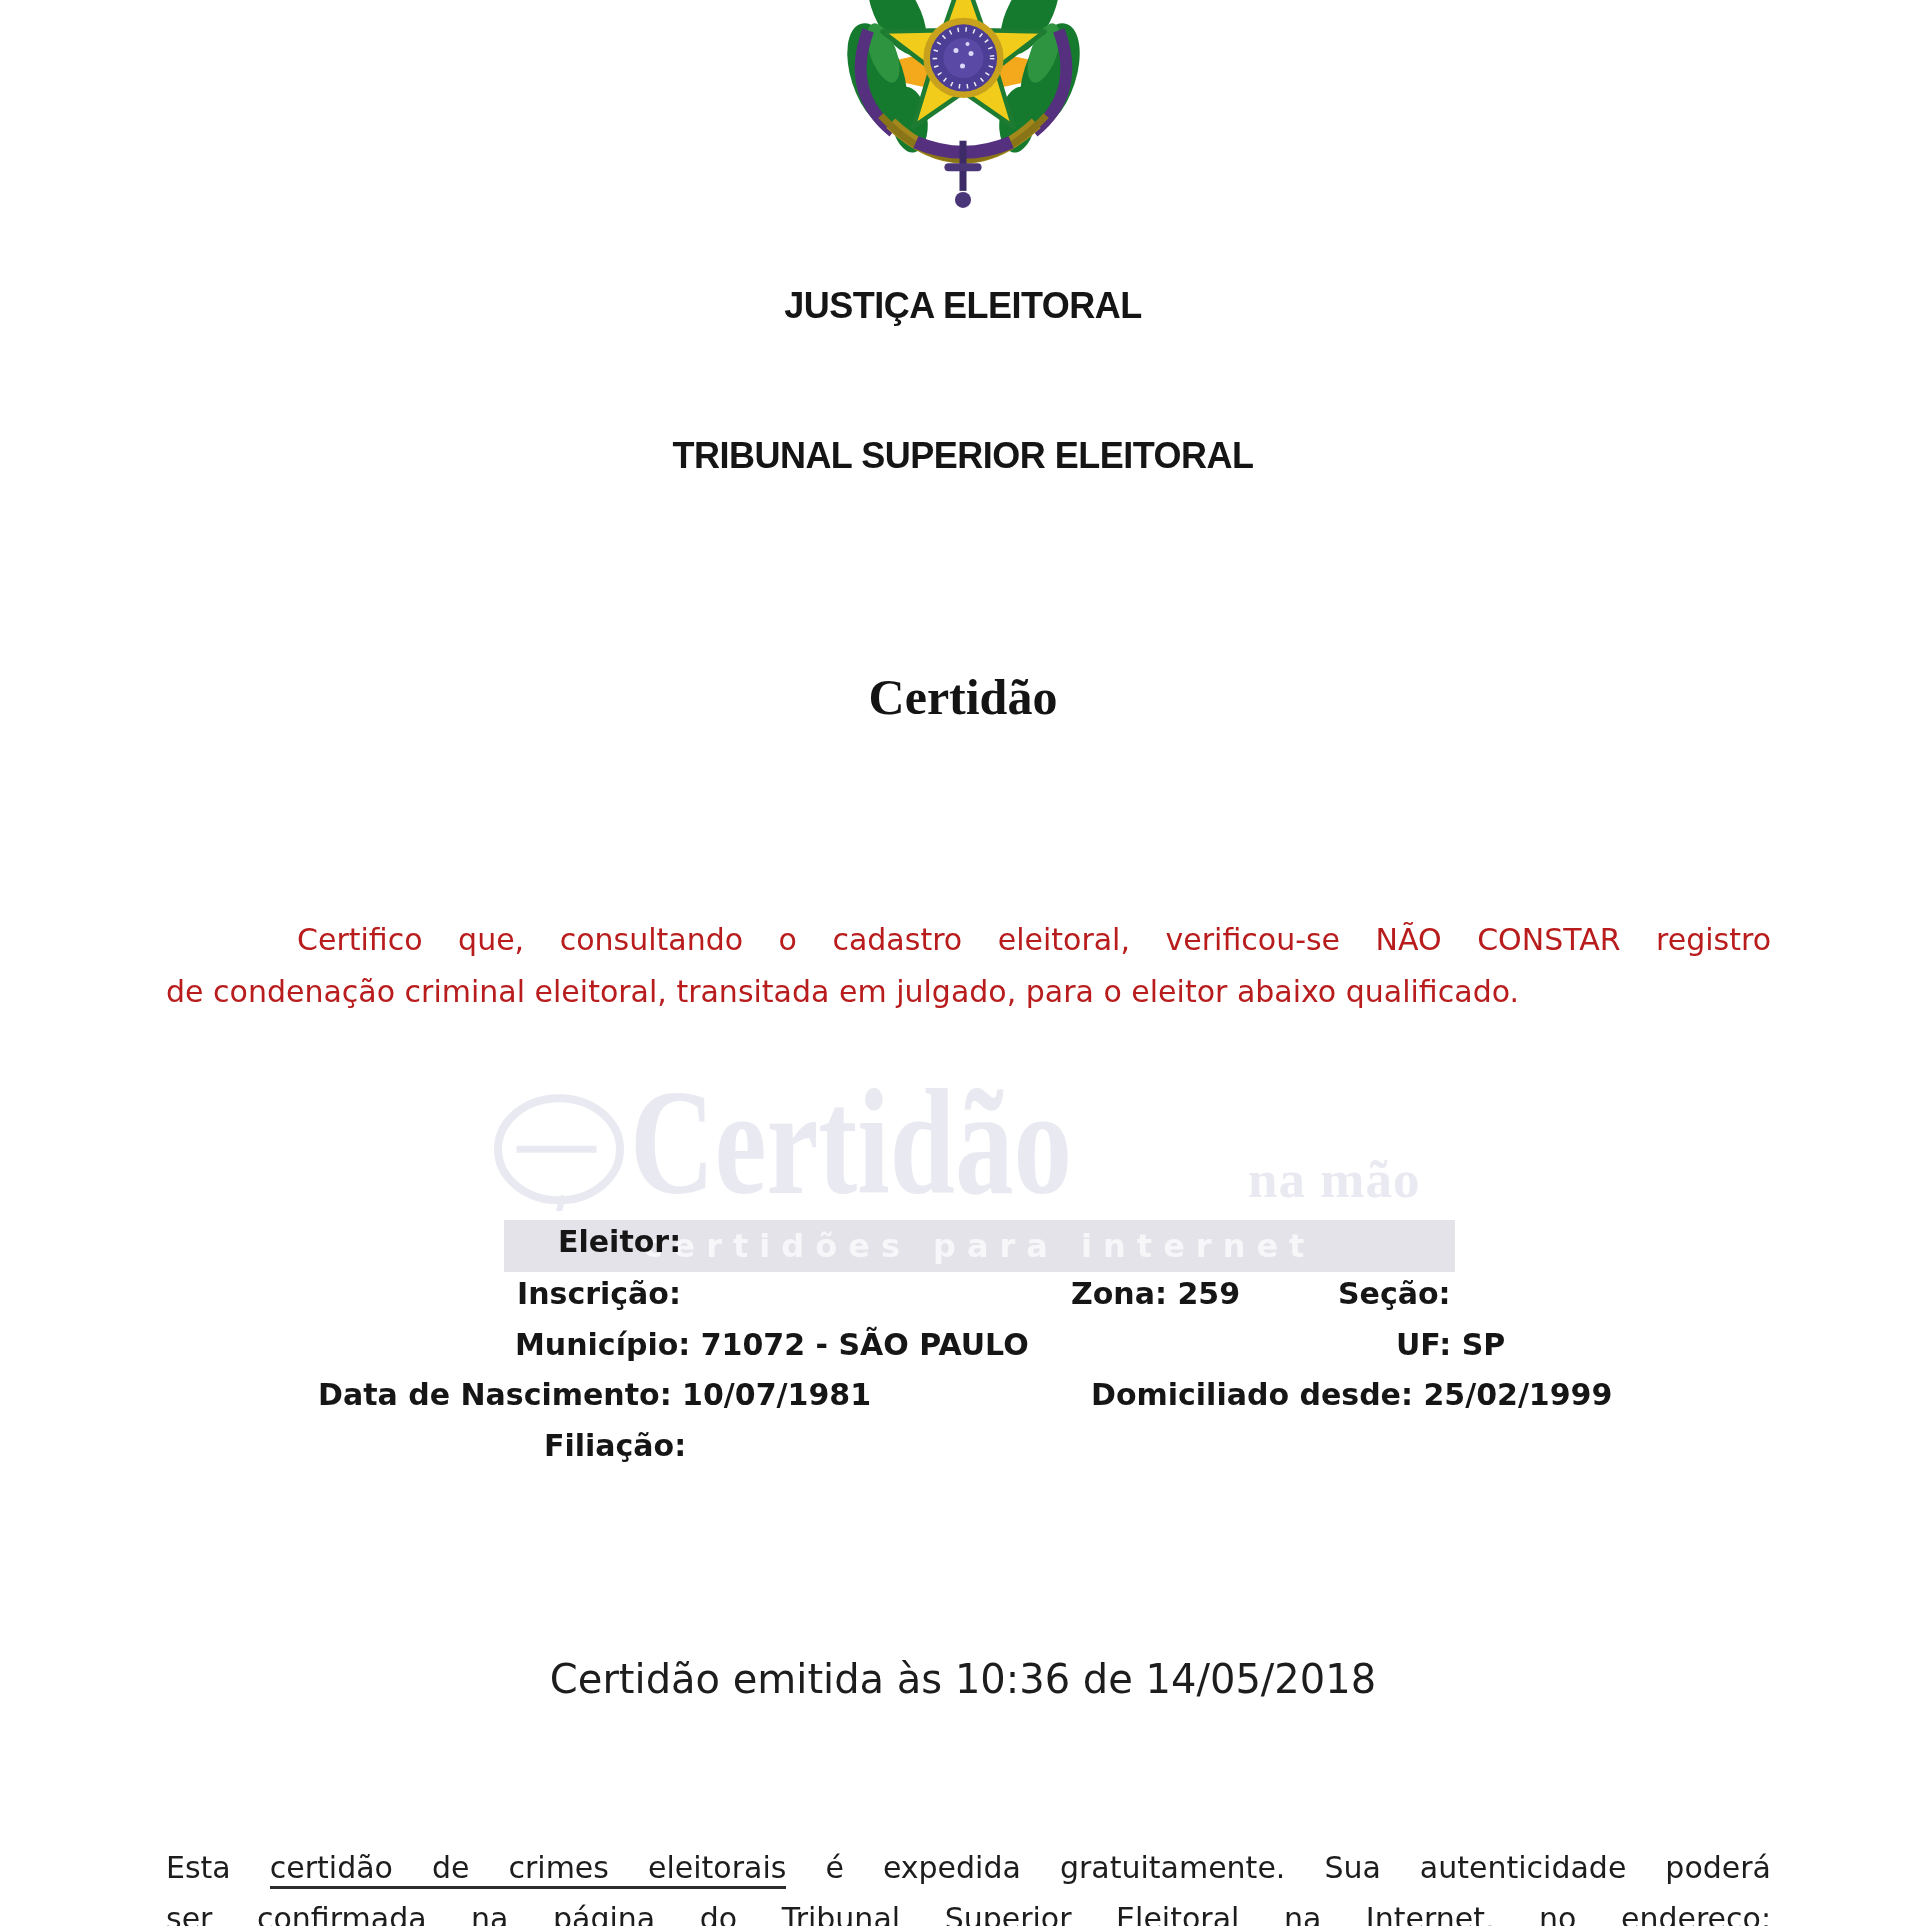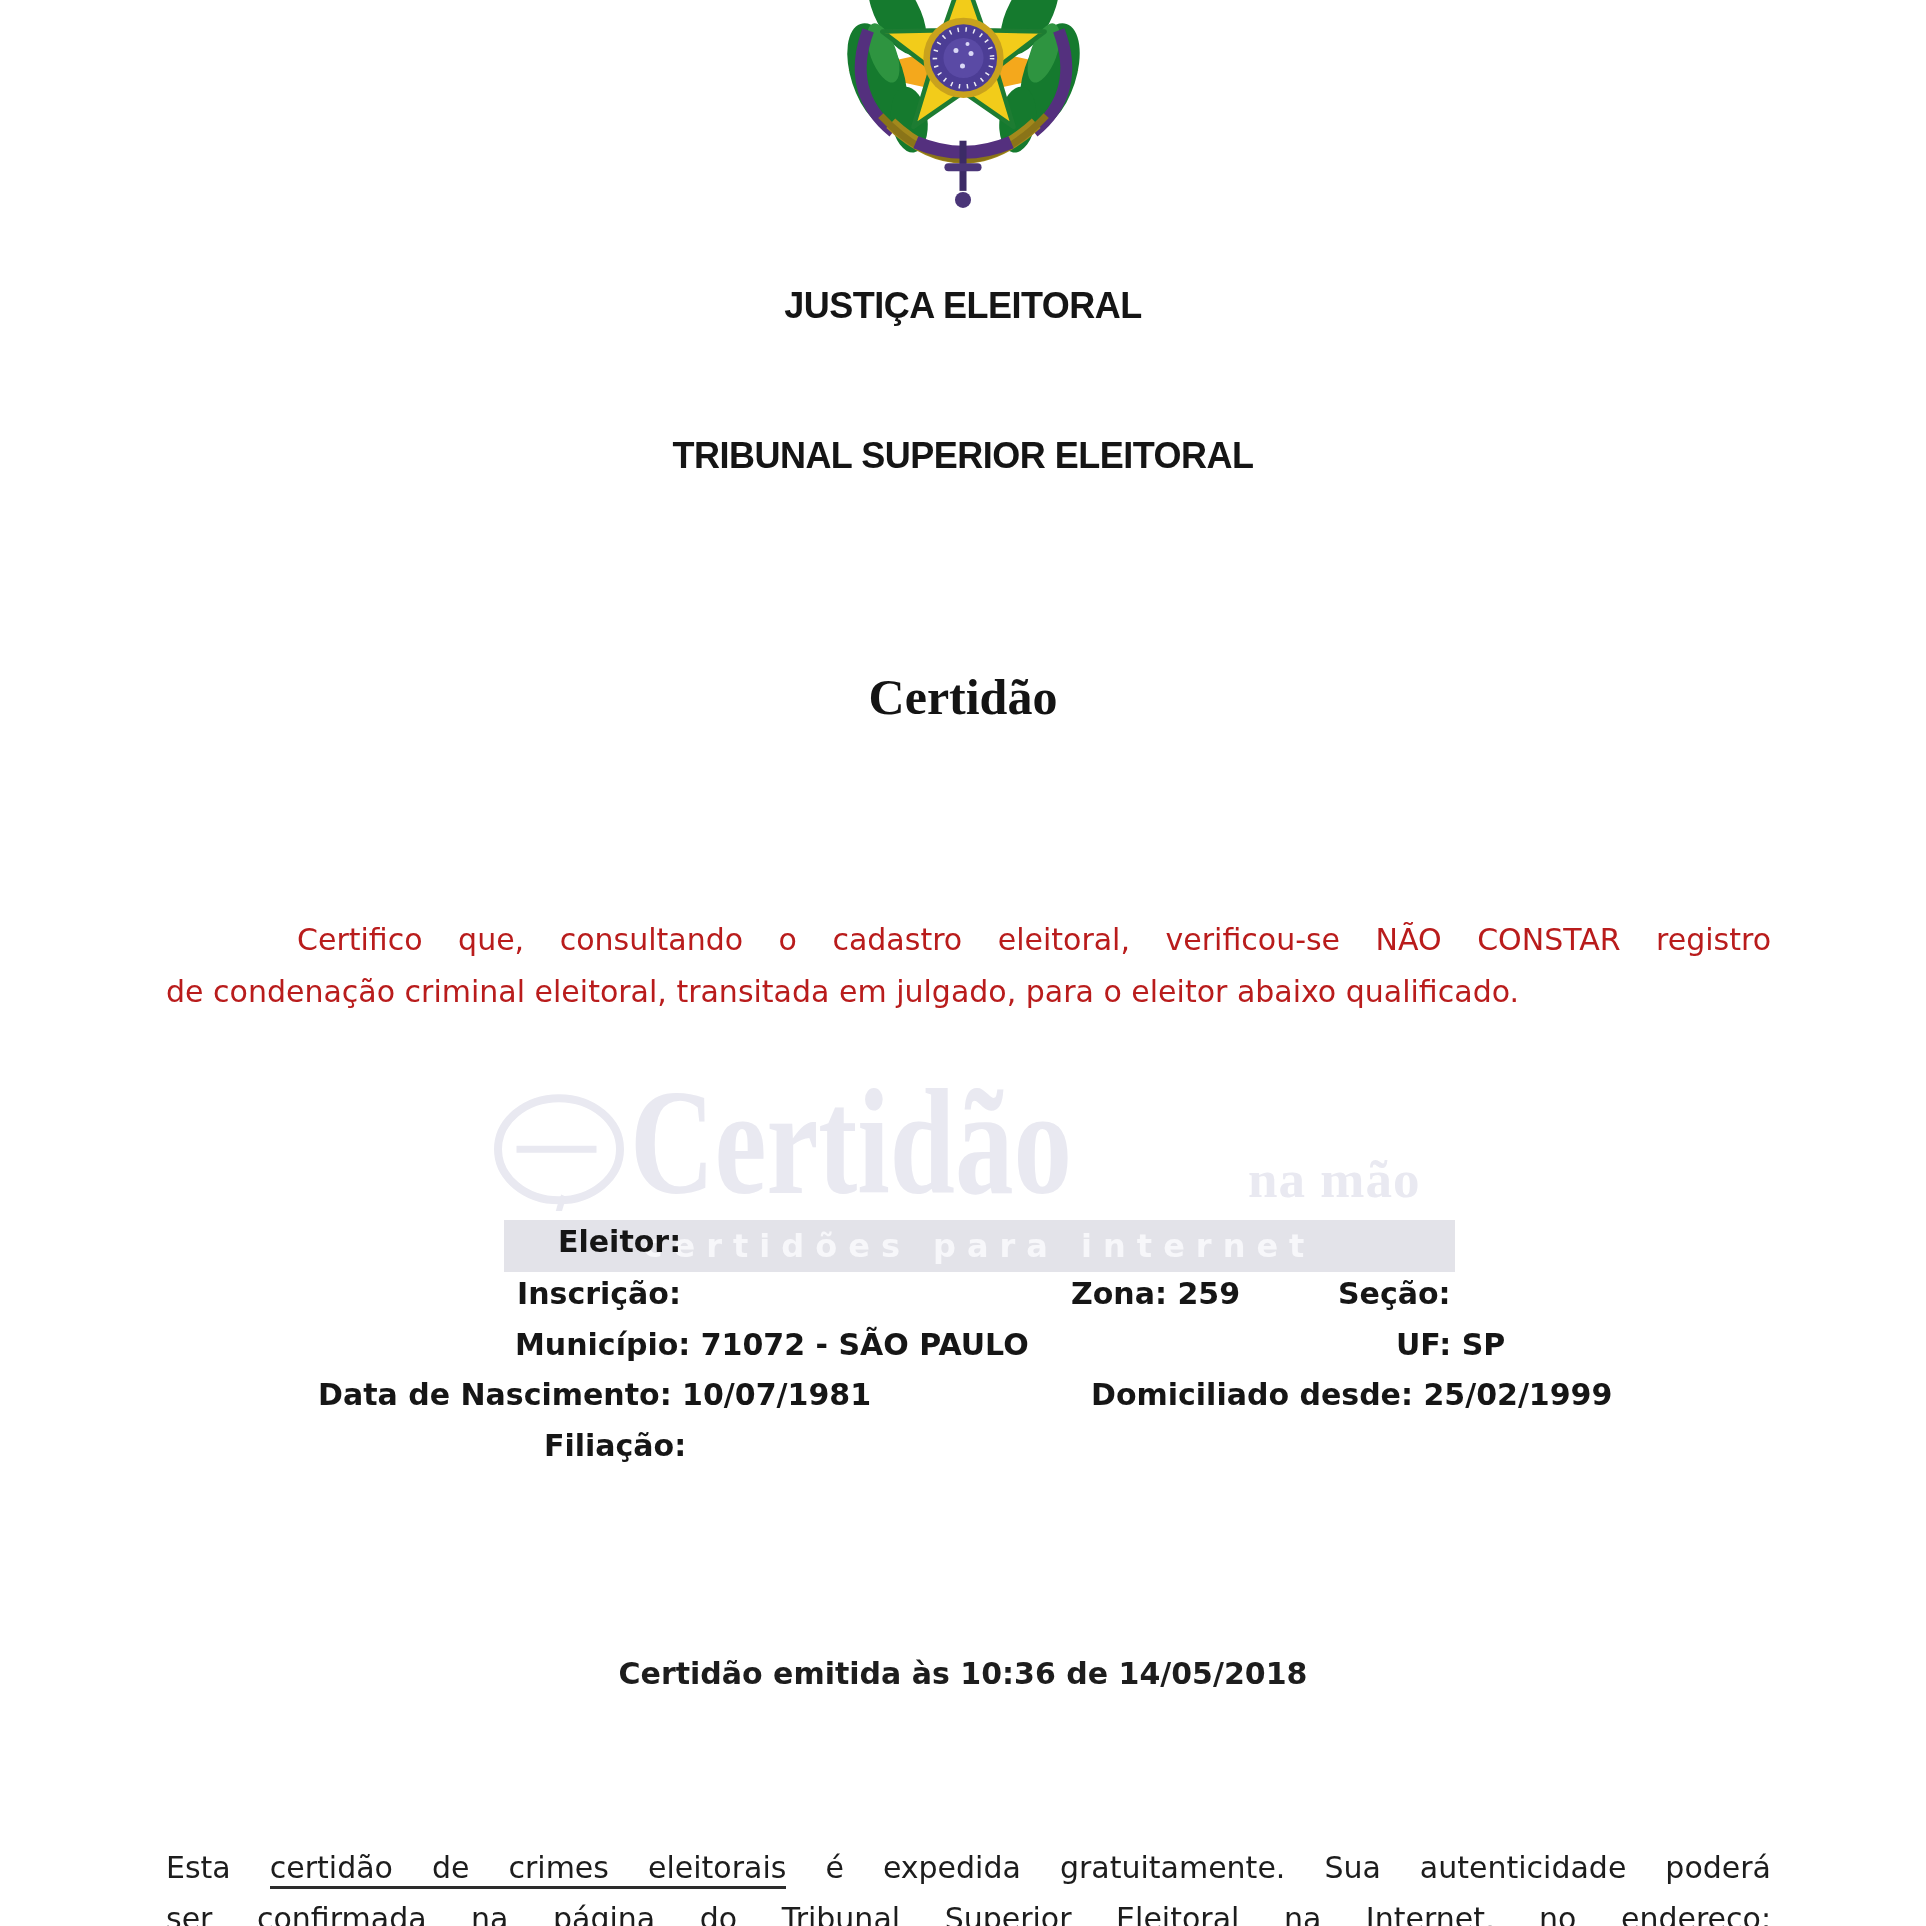--- a/index.html
+++ b/index.html
@@ -42,21 +42,21 @@
   .f-inscricao{left:517px;top:1276px;}
   .f-zona{left:1071px;top:1276px;}
   .f-secao{left:1338px;top:1276px;}
   .f-municipio{left:515px;top:1327px;}
   .f-uf{left:1348px;top:1327px;margin-left:48px;}
   .f-nascimento{left:318px;top:1377px;}
   .f-domiciliado{left:1071px;top:1377px;margin-left:20px;}
   .f-filiacao{left:544px;top:1428px;}
 
   
-  .emission{left:0;right:0;top:1656px;text-align:center;font-size:30px;color:#1d1d1d;font-weight:bold;}
+  .emission{left:0;right:0;top:1656px;text-align:center;font-size:40px;color:#1d1d1d;}
 
   
   .footer{left:166px;width:1605px;top:1842px;font-size:30px;line-height:51px;color:#1d1d1d;}
   .footer-line{text-align:justify;text-align-last:justify;}
   .footer-em{font-weight:normal;border-bottom:3.5px solid #2c2c2c;padding-bottom:1px;}
 </style>
 </head>
 <body>
 
 <div class="page">

